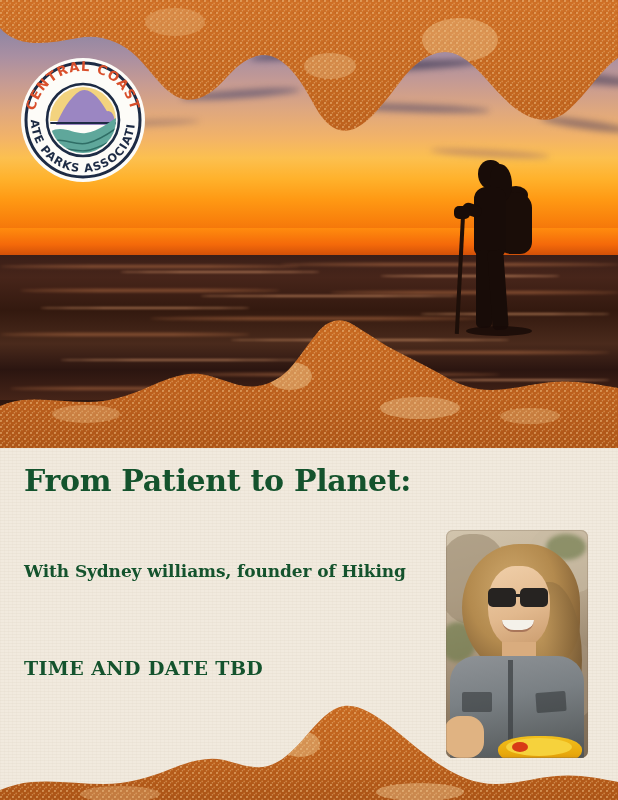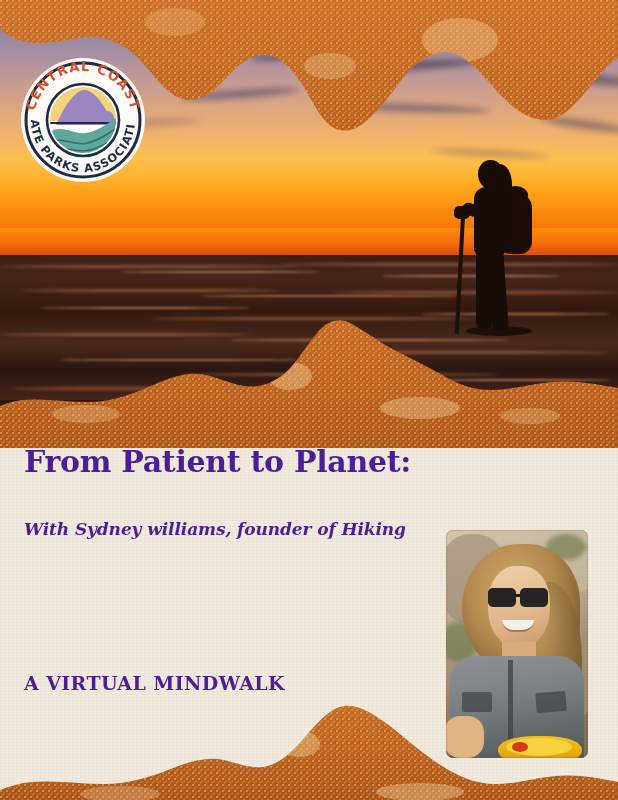--- a/index.html
+++ b/index.html
@@ -72,30 +72,30 @@
     background:#f1eade;
   }
   .paper-tex{
     position:absolute;inset:0;opacity:.5;
     background-image:
       repeating-linear-gradient(0deg,rgba(180,165,140,.16) 0 1px,transparent 1px 3px),
       repeating-linear-gradient(90deg,rgba(190,175,150,.12) 0 1px,transparent 1px 4px);
   }
 
   
-  .txt{position:absolute;left:24px;color:#4c1d95;}
+  .txt{position:absolute;left:24px;color:#14532d;margin-top:19px;}
   .title{
     top:444px;font-size:30px;font-weight:900;letter-spacing:-.3px;
     font-family:"DejaVu Serif","Liberation Serif",serif;
   }
   .subtitle{
     top:490px;font-size:17.5px;font-weight:700;letter-spacing:-.1px;
     font-family:"DejaVu Serif","Liberation Serif",serif;
   }
-  .pres1{top:519px;font-style:italic;}
+  .pres1{top:542px;}
   .pres2{top:578px;}
   .pres1,.pres2{
     font-size:17px;font-weight:700;letter-spacing:-.1px;
     font-family:"DejaVu Serif","Liberation Serif",serif;
   }
   .when{top:638px;}
   .format{top:672px;}
   .when,.format{
     font-size:19px;font-weight:900;letter-spacing:.4px;
     font-family:"DejaVu Serif","Liberation Serif",serif;
@@ -341,21 +341,21 @@
         <textPath href="#arcTop" startOffset="50%" text-anchor="middle">CENTRAL COAST</textPath>
       </text>
       <text font-family="'DejaVu Sans','Liberation Sans',sans-serif" font-size="11.4" font-weight="bold" fill="#1d2b44" letter-spacing="1.0">
         <textPath href="#arcBot" startOffset="50%" text-anchor="middle">STATE PARKS ASSOCIATION</textPath>
       </text>
     </svg>
   </div>
 
   <div class="txt title">From Patient to Planet:</div>
   <div class="txt pres1">With Sydney williams, founder of Hiking</div>
-  <div class="txt format">A VIRTUAL MINDWALK</div>
+  <div class="txt when">TIME AND DATE TBD</div>
 
   <div class="speaker">
     <div class="sp-rock"></div>
     <div class="sp-rockblob" style="left:-8px;top:4px;width:70px;height:90px;background:#9b8a72;"></div>
     <div class="sp-rockblob" style="left:82px;top:-6px;width:74px;height:70px;background:#c8bba3;"></div>
     <div class="sp-rockblob" style="left:92px;top:110px;width:60px;height:80px;background:#a3917a;"></div>
     <div class="sp-veg" style="left:100px;top:4px;width:40px;height:26px;"></div>
     <div class="sp-veg" style="left:-6px;top:92px;width:36px;height:40px;"></div>
     <div class="sp-hair"></div>
     <div class="sp-hair2"></div>

